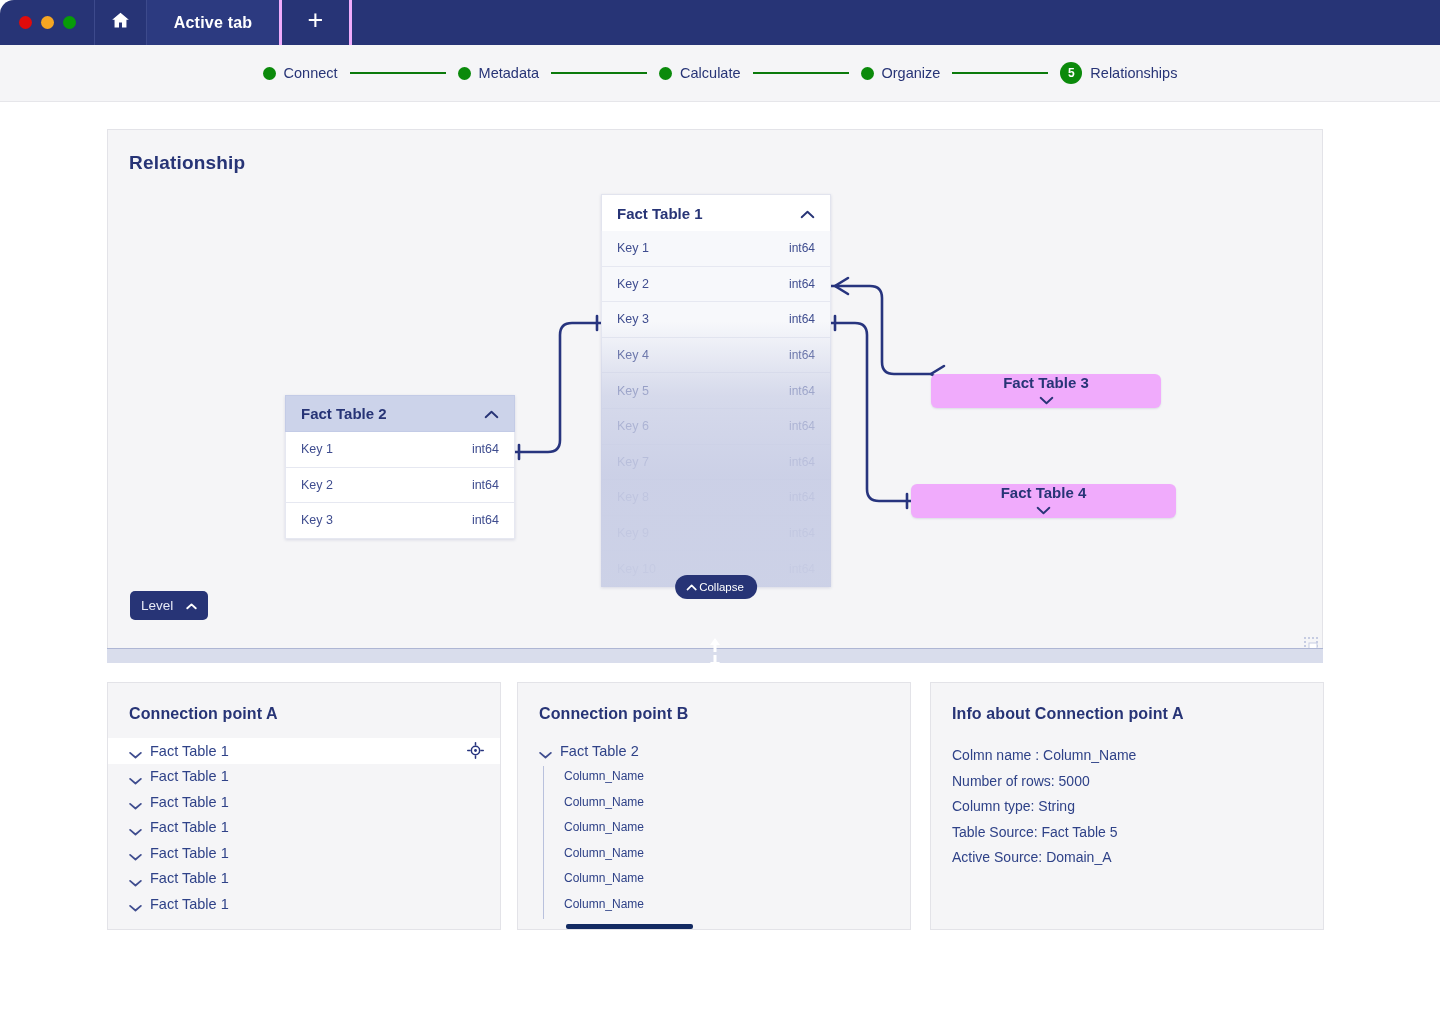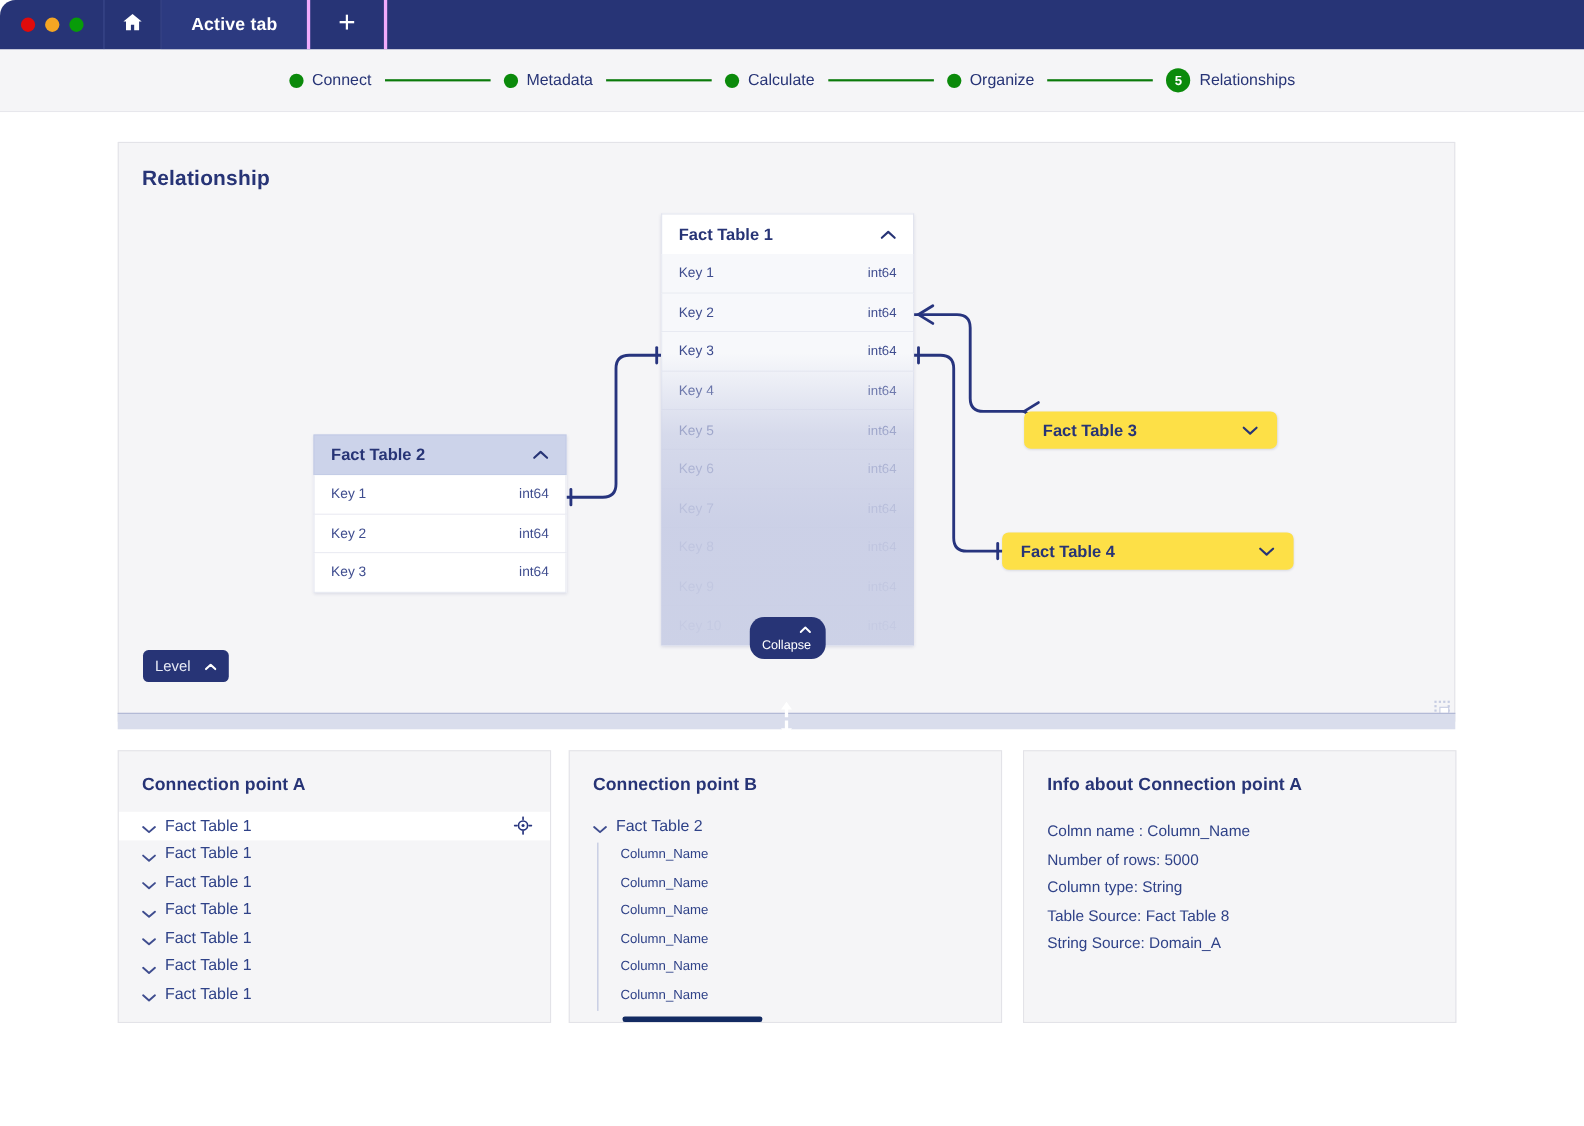--- a/index.html
+++ b/index.html
@@ -123,42 +123,42 @@
     pointer-events: none;
   }
   .collapse-btn {
     position: absolute; left: 50%; transform: translateX(-50%);
     bottom: -12px;
     background: #273476; color: #ffffff;
     font-size: 11.5px; border-radius: 13px;
     padding: 6px 13px 6px 11px;
     display: flex; align-items: flex-end; gap: 2px;
     white-space: nowrap;
-    flex-direction: column;
   }
   .collapse-btn svg { width: 11px; height: 7px; }
   .collapse-btn svg path { stroke: #ffffff; stroke-width: 2; fill: none; stroke-linecap: round; stroke-linejoin: round; }
 
   
   #ft2 { left: 177px; top: 265px; width: 230px; box-shadow: 0 1px 3px rgba(40,50,110,.14);}
   #ft2 .ecard-head { background: #ccd3ea; border: 1px solid #c3cbe6; height: 37px; }
   #ft2 .row {
     display: flex; align-items: center; justify-content: space-between;
     height: 35.6px; padding: 0 15px;
     background: #ffffff; border: 1px solid #e6e8f1; border-top: none;
     font-size: 12.5px; color: #3f4d8f;
   }
 
   
   .ecard.collapsed {
-    background: #fde047; border-radius: 6px;
+    background: #f0abfc; border-radius: 6px;
     display: flex; align-items: center; justify-content: space-between;
     padding: 0 17px; height: 34px;
     font-size: 15px; font-weight: 700; color: #273476;
     box-shadow: 0 1px 2px rgba(40,50,110,.12);
+    flex-direction: column;
   }
   #ft3 { left: 823px; top: 244px; width: 230px; }
   #ft4 { left: 803px; top: 354px; width: 265px; }
 
   
   .level-btn {
     position: absolute; left: 22px; top: 461px;
     background: #273476; color: #e7eaf5;
     border-radius: 5px; height: 29px; width: 78px;
     display: flex; align-items: center; justify-content: space-between;
@@ -551,19 +551,19 @@
       </div>
       <div class="b-scroll"></div>
     </div>
 
     <div class="panel" id="panelC">
       <div class="panel-title">Info about Connection point A</div>
       <div class="info-list">
         <div class="info-line">Colmn name : Column_Name</div>
         <div class="info-line">Number of rows: 5000</div>
         <div class="info-line">Column type: String</div>
-        <div class="info-line">Table Source: Fact Table 8</div>
-        <div class="info-line">String Source: Domain_A</div>
+        <div class="info-line">Table Source: Fact Table 5</div>
+        <div class="info-line">Active Source: Domain_A</div>
       </div>
     </div>
 
   </div>
 </div>
 
 </body></html>

